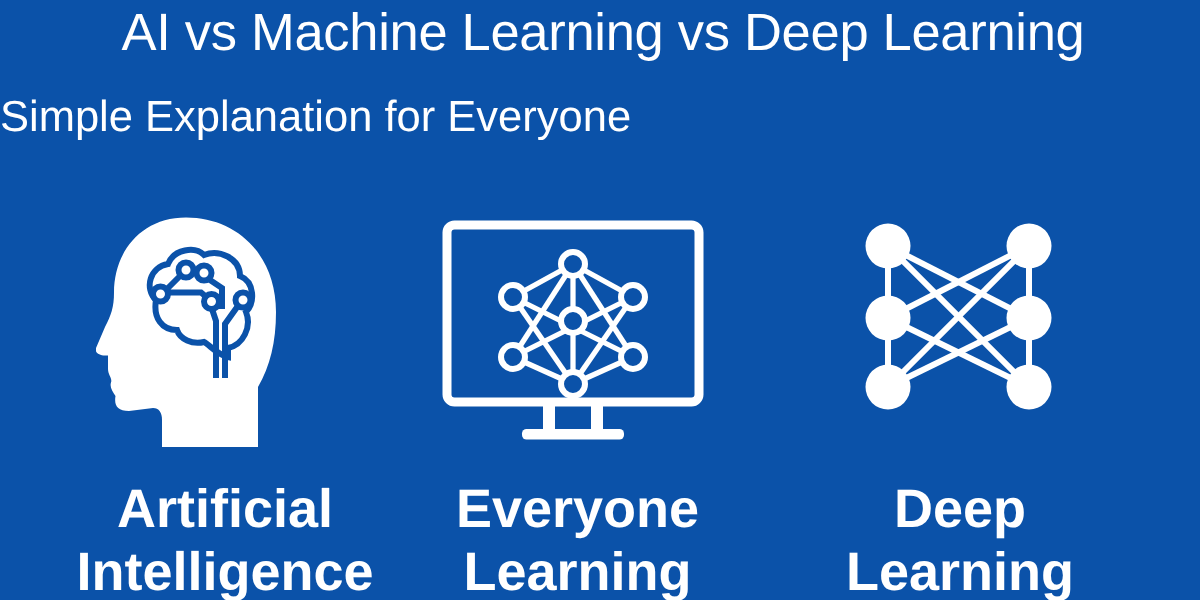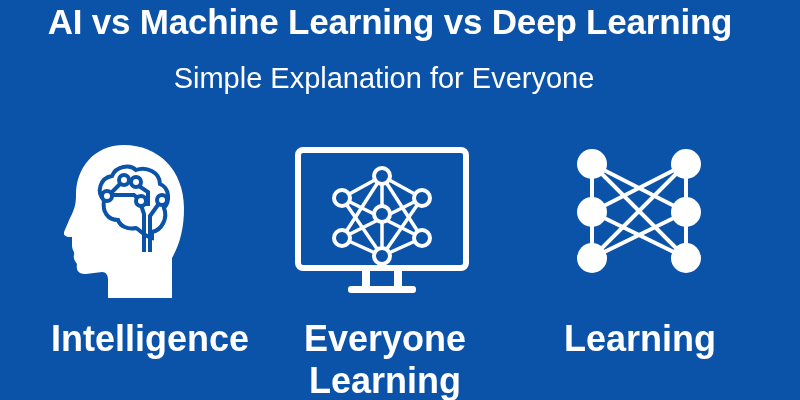--- a/index.html
+++ b/index.html
@@ -5,26 +5,26 @@
   html, body { margin: 0; padding: 0; }
   body {
     width: 800px; height: 400px; overflow: hidden;
     background: #0b52a9;
     font-family: "Liberation Sans", "DejaVu Sans", sans-serif;
     color: #ffffff;
     position: relative;
   }
   .title {
     position: absolute; left: 0; top: 2px; width: 780px;
-    text-align: center; font-weight: bold; font-size: 35px;
-    letter-spacing: -0.2px; white-space: nowrap;
+    text-align: center; font-weight: normal; font-size: 35px;
+    letter-spacing: -0.2px; white-space: nowrap; padding-left: 12px;
   }
   .subtitle {
     position: absolute; left: 0; top: 62px; width: 768px;
-    text-align: center; font-size: 29px; white-space: nowrap;
+    text-align: left; font-size: 29px; white-space: nowrap;
   }
   .icon { position: absolute; }
   .icon svg { display: block; }
   .label {
     position: absolute; text-align: center; font-weight: bold;
     font-size: 36px; line-height: 42px; white-space: nowrap;
   }
 </style>
 </head>
 <body>
@@ -97,21 +97,23 @@
       <circle cx="16" cy="66" r="15"></circle>
       <circle cx="16" cy="112" r="15"></circle>
       <circle cx="110" cy="18" r="15"></circle>
       <circle cx="110" cy="66" r="15"></circle>
       <circle cx="110" cy="112" r="15"></circle>
     </g>
   </svg>
 </div>
 
 <div class="label" style="left:40px; top:318px; width:220px;">
+  <div>Artificial</div>
   <div>Intelligence</div>
 </div>
 <div class="label" style="left:285px; top:318px; width:200px;">
   <div>Everyone</div>
   <div>Learning</div>
 </div>
 <div class="label" style="left:540px; top:318px; width:200px;">
+  <div>Deep</div>
   <div>Learning</div>
 </div>
 
 </body></html>

